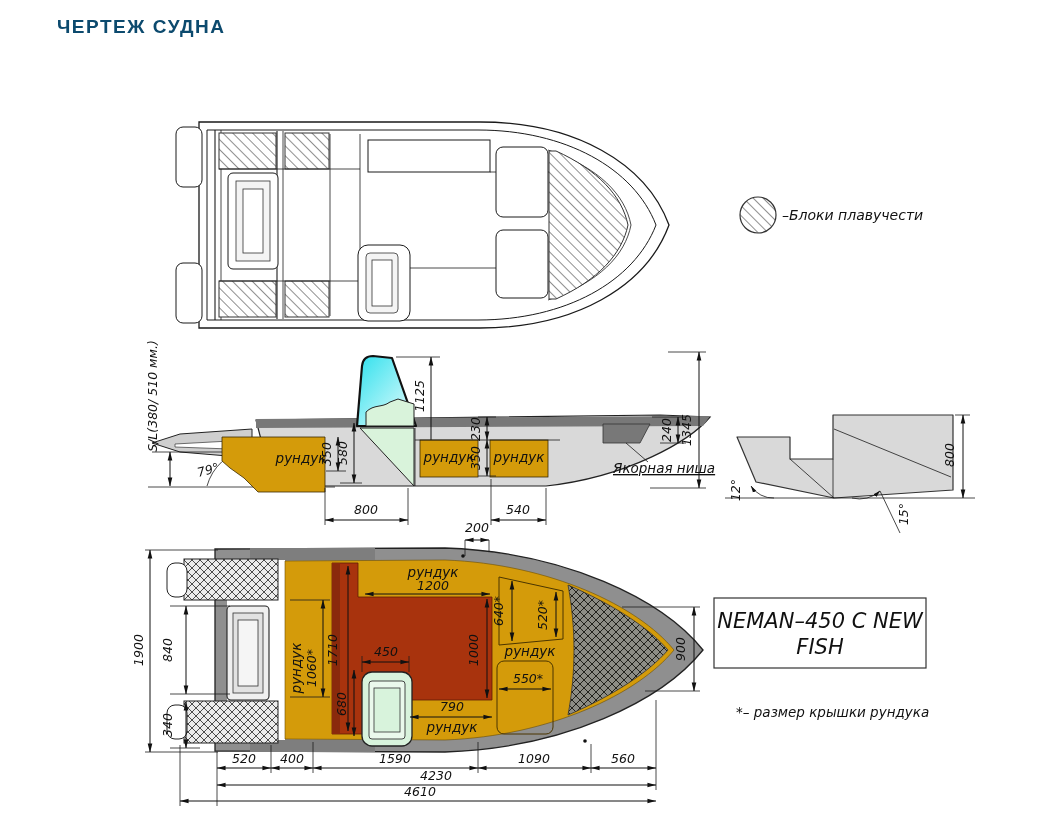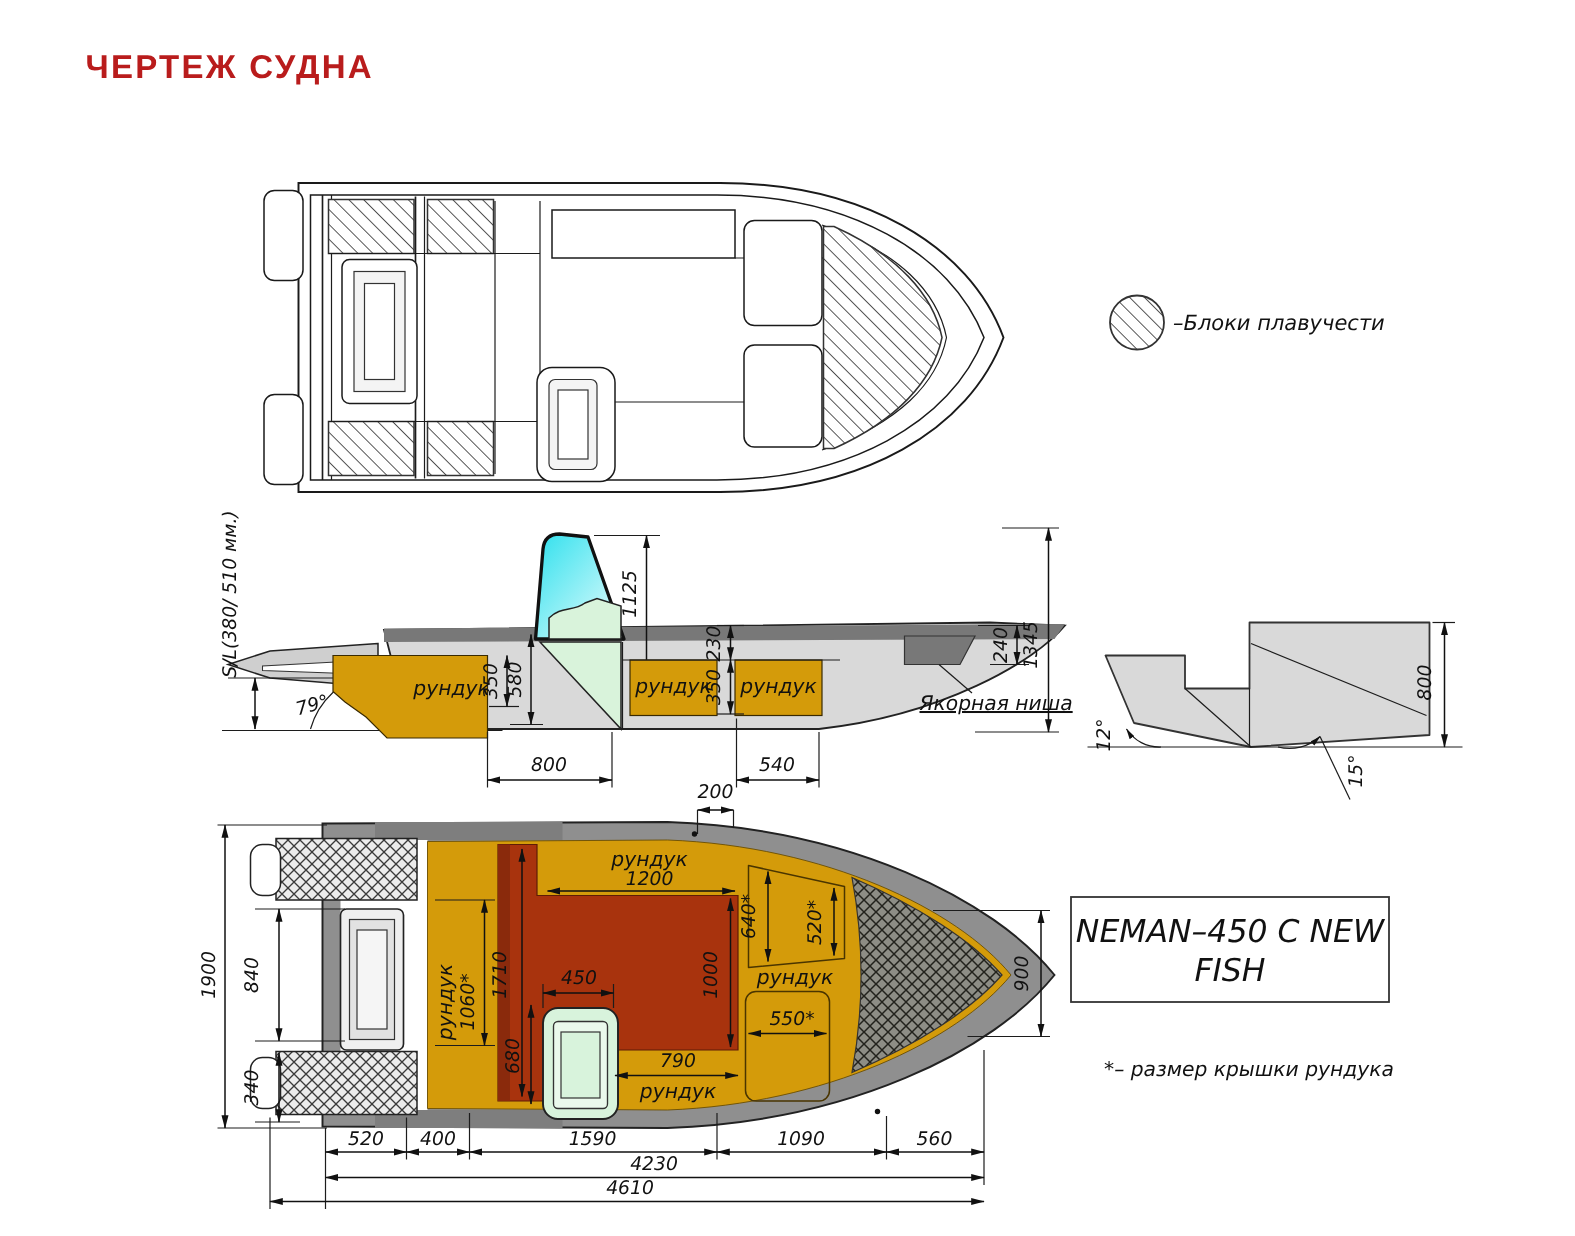--- a/index.html
+++ b/index.html
@@ -1,18 +1,18 @@
 <!DOCTYPE html>
 <html><head>
 <meta charset="utf-8">
 <style>
   html,body{margin:0;padding:0;background:#fff;width:1050px;height:824px;overflow:hidden;position:relative;
     font-family:"Liberation Sans","DejaVu Sans",sans-serif;}
-  .page-title{position:absolute;left:57px;top:32px;margin:0;font-size:22px;font-weight:600;
-    letter-spacing:1.5px;color:#b91c1c;font-family:"Liberation Sans",sans-serif;}
+  .page-title{position:absolute;left:57px;top:16px;margin:0;font-size:19px;font-weight:600;
+    letter-spacing:1.5px;color:#0c4a6e;font-family:"Liberation Sans",sans-serif;}
   svg{position:absolute;left:0;top:0;}
   svg text{font-family:"DejaVu Sans","Liberation Sans",sans-serif;font-style:italic;fill:#111;}
   .dim{font-size:12.5px;}
   .lbl{font-size:13.5px;}
   .callout{font-size:13.5px;text-decoration:underline;}
   .model{font-size:21px;}
   .note{font-size:13.5px;}
   .legendtxt{font-size:14px;}
   .ln{stroke:#1c1c1c;stroke-width:1.1;fill:none;}
   .thin{stroke:#1c1c1c;stroke-width:0.8;fill:none;}

